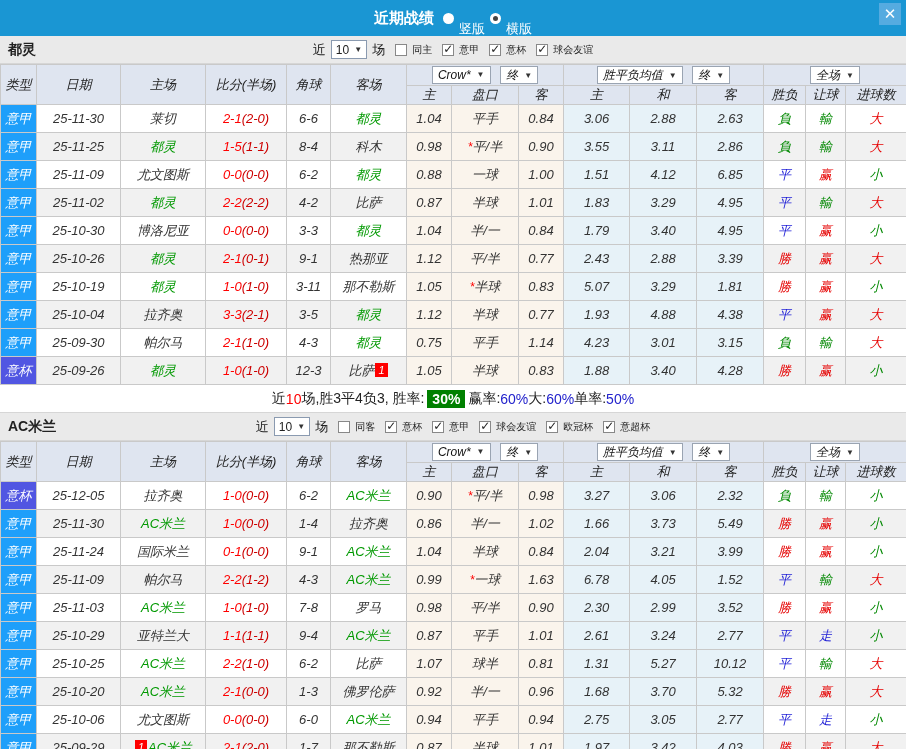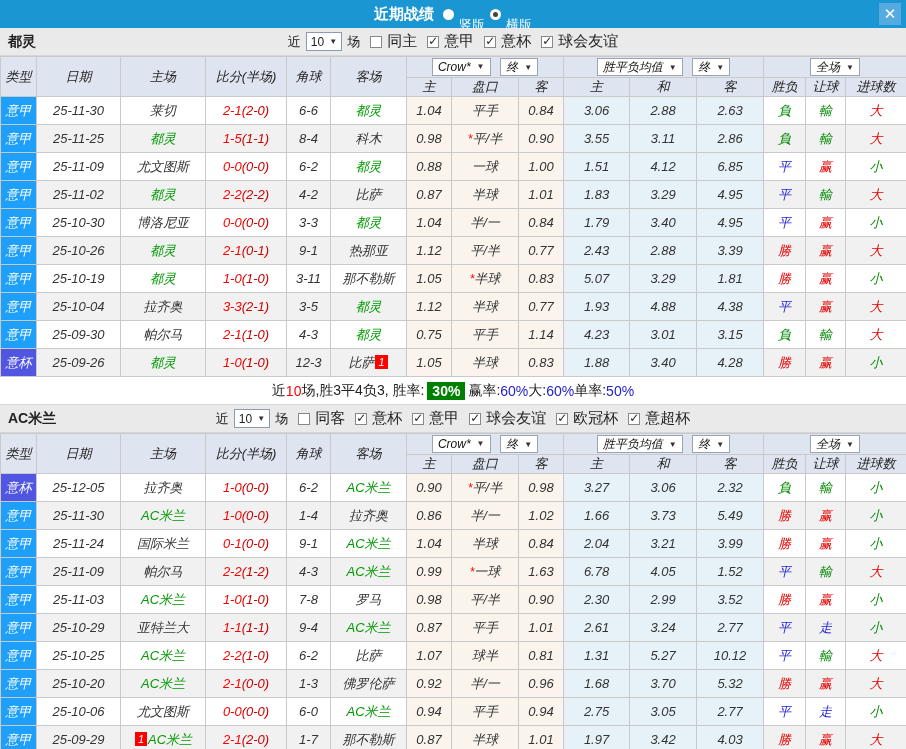--- a/index.html
+++ b/index.html
@@ -11,40 +11,40 @@
     --c-sum-blue:#2222cc; --c-sum-green:#008000;
   }
   *{box-sizing:border-box;}
   html,body{margin:0;padding:0;}
   body{
     width:906px;height:749px;overflow:hidden;background:#fff;
     font-family:"Liberation Sans","DejaVu Sans",sans-serif;
     -webkit-font-smoothing:antialiased;
   }
   
-  .titlebar{height:28px;background:var(--c-titlebar);position:relative;
+  .titlebar{height:36px;background:var(--c-titlebar);position:relative;
     display:flex;align-items:center;justify-content:center;gap:5px;color:#fff;}
   .titlebar .title{font-size:15px;font-weight:bold;margin-right:4px;}
   .radio{width:11px;height:11px;border-radius:50%;background:#fff;display:inline-block;position:relative;flex:none;}
   .radio.selected::after{content:"";position:absolute;left:3px;top:3px;width:5px;height:5px;border-radius:50%;background:#444;}
   .radio-label{font-size:13px;margin-top:22px;}
   .close-btn{position:absolute;right:5px;top:3px;width:22px;height:22px;background:var(--c-close);
     color:#fff;font-size:15px;line-height:22px;text-align:center;cursor:pointer;}
   
   .section-bar{height:28px;background:var(--c-sectionbar);position:relative;
     display:flex;align-items:center;justify-content:center;border-bottom:1px solid #d6d6d6;}
   .team{position:absolute;left:8px;font-size:14px;font-weight:bold;color:#222;}
   .filters{display:flex;align-items:center;gap:3px;font-size:13px;color:#222;}
   .select-box{display:inline-flex;align-items:center;gap:5px;background:#fff;border:1px solid #8a9ab0;
     height:19px;padding:0 4px;font-size:12px;margin:0 2px;}
   .arr{font-size:8px;color:#333;}
   .cb{width:12px;height:12px;border:1px solid #888;background:#fff;display:inline-block;position:relative;
     margin:0 2px 0 7px;flex:none;}
   .cb.checked::after{content:"✓";position:absolute;left:0px;top:-3px;font-size:12px;font-weight:bold;color:#222;}
-  .cb-label{font-size:15px;}
+  .cb-label{font-size:10px;}
   
   table.stats-table{width:906px;border-collapse:collapse;table-layout:fixed;font-style:italic;}
   .stats-table th,.stats-table td{border:1px solid var(--c-border);text-align:center;
     padding:0;font-size:13px;color:#333;overflow:hidden;white-space:nowrap;}
   .stats-table thead th{background:var(--c-headerbg);font-weight:normal;color:#222;}
   .stats-table tr.groups th{height:21px;}
   .stats-table tr.subs th{height:17px;}
   .dd{display:inline-flex;align-items:center;gap:6px;background:#fff;border:1px solid #9aa4b2;
     height:18px;padding:0 5px;font-size:12px;color:#111;margin:0 3px;cursor:pointer;}
   .stats-table tbody td{height:28px;background:#fff;}

